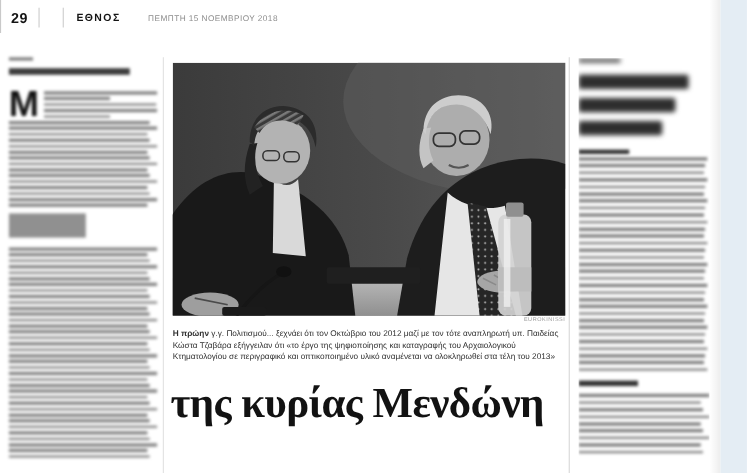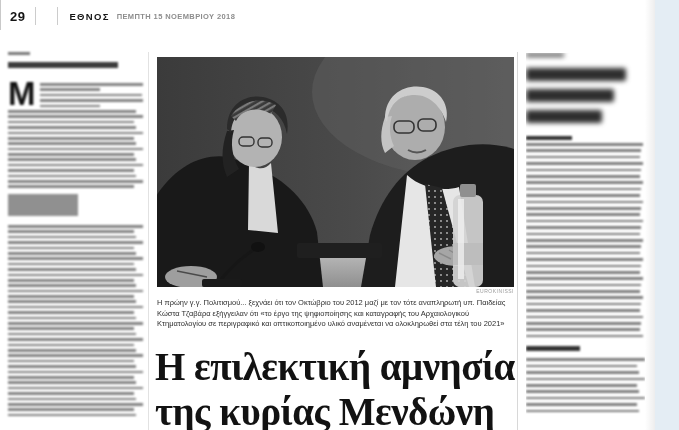--- a/index.html
+++ b/index.html
@@ -6,21 +6,21 @@
   .page{position:relative;width:679px;height:430px;background:#ffffff;overflow:hidden;
         font-family:"Liberation Sans",sans-serif;}
 
   
   .header{position:absolute;left:10px;top:5px;height:22px;display:flex;align-items:center;}
   .pnum{font-size:13px;font-weight:bold;color:#141414;letter-spacing:.5px;}
   .vrule{width:1px;height:18px;background:#cccccc;margin:0 10px;}
   .section{font-size:13.5px;font-weight:500;color:#9b9b9b;letter-spacing:2px;}
   .vrule2{width:1px;height:18px;background:#cccccc;margin:0 11px;}
   .masthead{font-size:9.5px;font-weight:800;color:#141414;letter-spacing:1.3px;}
-  .issue-date{font-size:7.5px;font-weight:700;color:#8d8d8d;letter-spacing:.4px;margin-left:7px;}
+  .issue-date{font-size:7.5px;font-weight:400;color:#8d8d8d;letter-spacing:.4px;margin-left:25px;}
   .corner-line{position:absolute;left:0;top:0;width:1px;height:30px;background:#c9c9c9;}
 
   
   .rule-left{position:absolute;left:148px;top:52px;width:1px;height:378px;background:#e2e2e2;}
   .rule-right{position:absolute;left:517px;top:52px;width:1px;height:378px;background:#d8d8d8;}
 
   
   .left-col{position:absolute;left:8px;top:52px;width:135px;height:378px;overflow:hidden;
             filter:blur(1.3px);}
   .bar{background:#8a8a8a;}
@@ -40,21 +40,21 @@
   .rbody{margin-top:13px;filter:blur(1.3px);}
   .rbody .tline{height:2.6px;background:#7d7d7d;margin-bottom:3.8px;}
   .boldlead{width:46px;height:3.5px;background:#333;margin-bottom:3.6px;}
   .subhead{width:54px;height:5px;background:#333;margin:9px 0 7px;}
 
   
   .main-col{position:absolute;left:157px;top:57px;width:357px;}
   .photo{display:block;}
   .credit{text-align:right;font-size:5px;color:#9a9a9a;letter-spacing:.5px;margin-top:1px;}
   .caption{margin:4px 0 0 0;font-size:7.5px;line-height:10.5px;color:#2e2e2e;}
-  .caption b{font-weight:normal;}
+  .caption b{font-weight:bold;}
   .headline{position:absolute;left:155px;top:344px;font-family:"Liberation Serif",serif;
             font-size:39px;line-height:45px;font-weight:600;color:#121212;letter-spacing:-0.5px;
             white-space:nowrap;}
 
   
   .edge-shadow{position:absolute;left:645px;top:0;width:10px;height:430px;
                background:linear-gradient(to right,rgba(0,0,0,0),rgba(0,0,0,0.07));}
   .outside{position:absolute;left:655px;top:0;width:24px;height:430px;background:#e4edf4;}
 </style>
 </head>
@@ -265,24 +265,23 @@
       <rect x="140" y="186" width="85" height="15" rx="2" fill="#1f1f1f"></rect>
 
       <g>
         <rect x="296" y="138" width="30" height="92" rx="7" fill="#d2d2d2" opacity="0.93"></rect>
         <rect x="303" y="127" width="16" height="13" rx="2" fill="#8f8f8f"></rect>
         <rect x="296" y="186" width="30" height="22" fill="#bdbdbd"></rect>
         <rect x="301" y="142" width="6" height="80" fill="#efefef" opacity="0.8"></rect>
       </g>
     </svg>
     <div class="credit">EUROKINISSI</div>
-    <p class="caption"><b>Η πρώην</b><span> γ.γ. Πολιτισμού... ξεχνάει ότι τον Οκτώβριο του 2012 μαζί με τον τότε αναπληρωτή υπ. Παιδείας Κώστα Τζαβάρα εξήγγειλαν ότι «το έργο της ψηφιοποίησης και καταγραφής του Αρχαιολογικού Κτηματολογίου σε περιγραφικό και οπτικοποιημένο υλικό αναμένεται να ολοκληρωθεί στα τέλη του 2021»</span></p>
+    <p class="caption"><b>Η πρώην</b><span> γ.γ. Πολιτισμού... ξεχνάει ότι τον Οκτώβριο του 2012 μαζί με τον τότε αναπληρωτή υπ. Παιδείας Κώστα Τζαβάρα εξήγγειλαν ότι «το έργο της ψηφιοποίησης και καταγραφής του Αρχαιολογικού Κτηματολογίου σε περιγραφικό και οπτικοποιημένο υλικό αναμένεται να ολοκληρωθεί στα τέλη του 2013»</span></p>
   </div>
 
   <div class="headline">
-    <div>Η επιλεκτική αμνησία</div>
     <div>της κυρίας Μενδώνη</div>
   </div>
 
   <div class="edge-shadow"></div>
   <div class="outside"></div>
 
 </div>
 
 </body></html>

